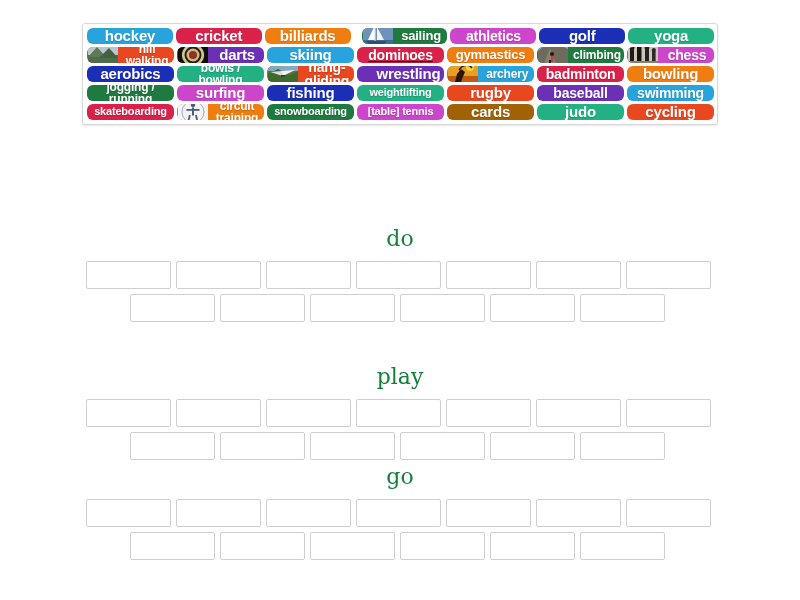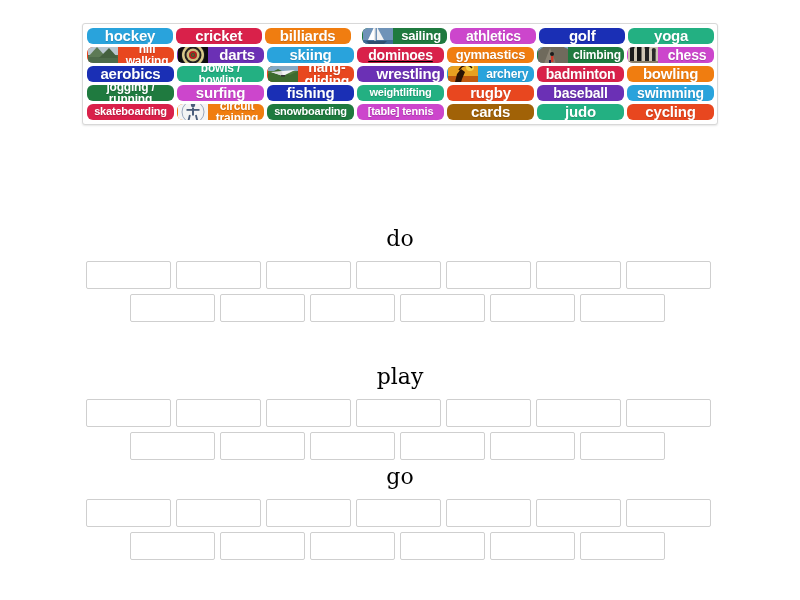--- a/index.html
+++ b/index.html
@@ -86,21 +86,21 @@
   
   .group {
     position: absolute;
     left: 82px;
     width: 636px;
   }
   .group-title {
     text-align: center;
     font-family: "DejaVu Serif", "Liberation Serif", serif;
     font-size: 22px;
-    color: #000000;
+    color: #15803d;
     font-weight: normal;
     margin: 0 0 11px 0;
     line-height: 1;
   }
   .drop-row {
     display: flex;
     gap: 5px;
     margin-bottom: 5px;
   }
   .drop-row.row-a { justify-content: flex-start; padding-left: 4px; }

